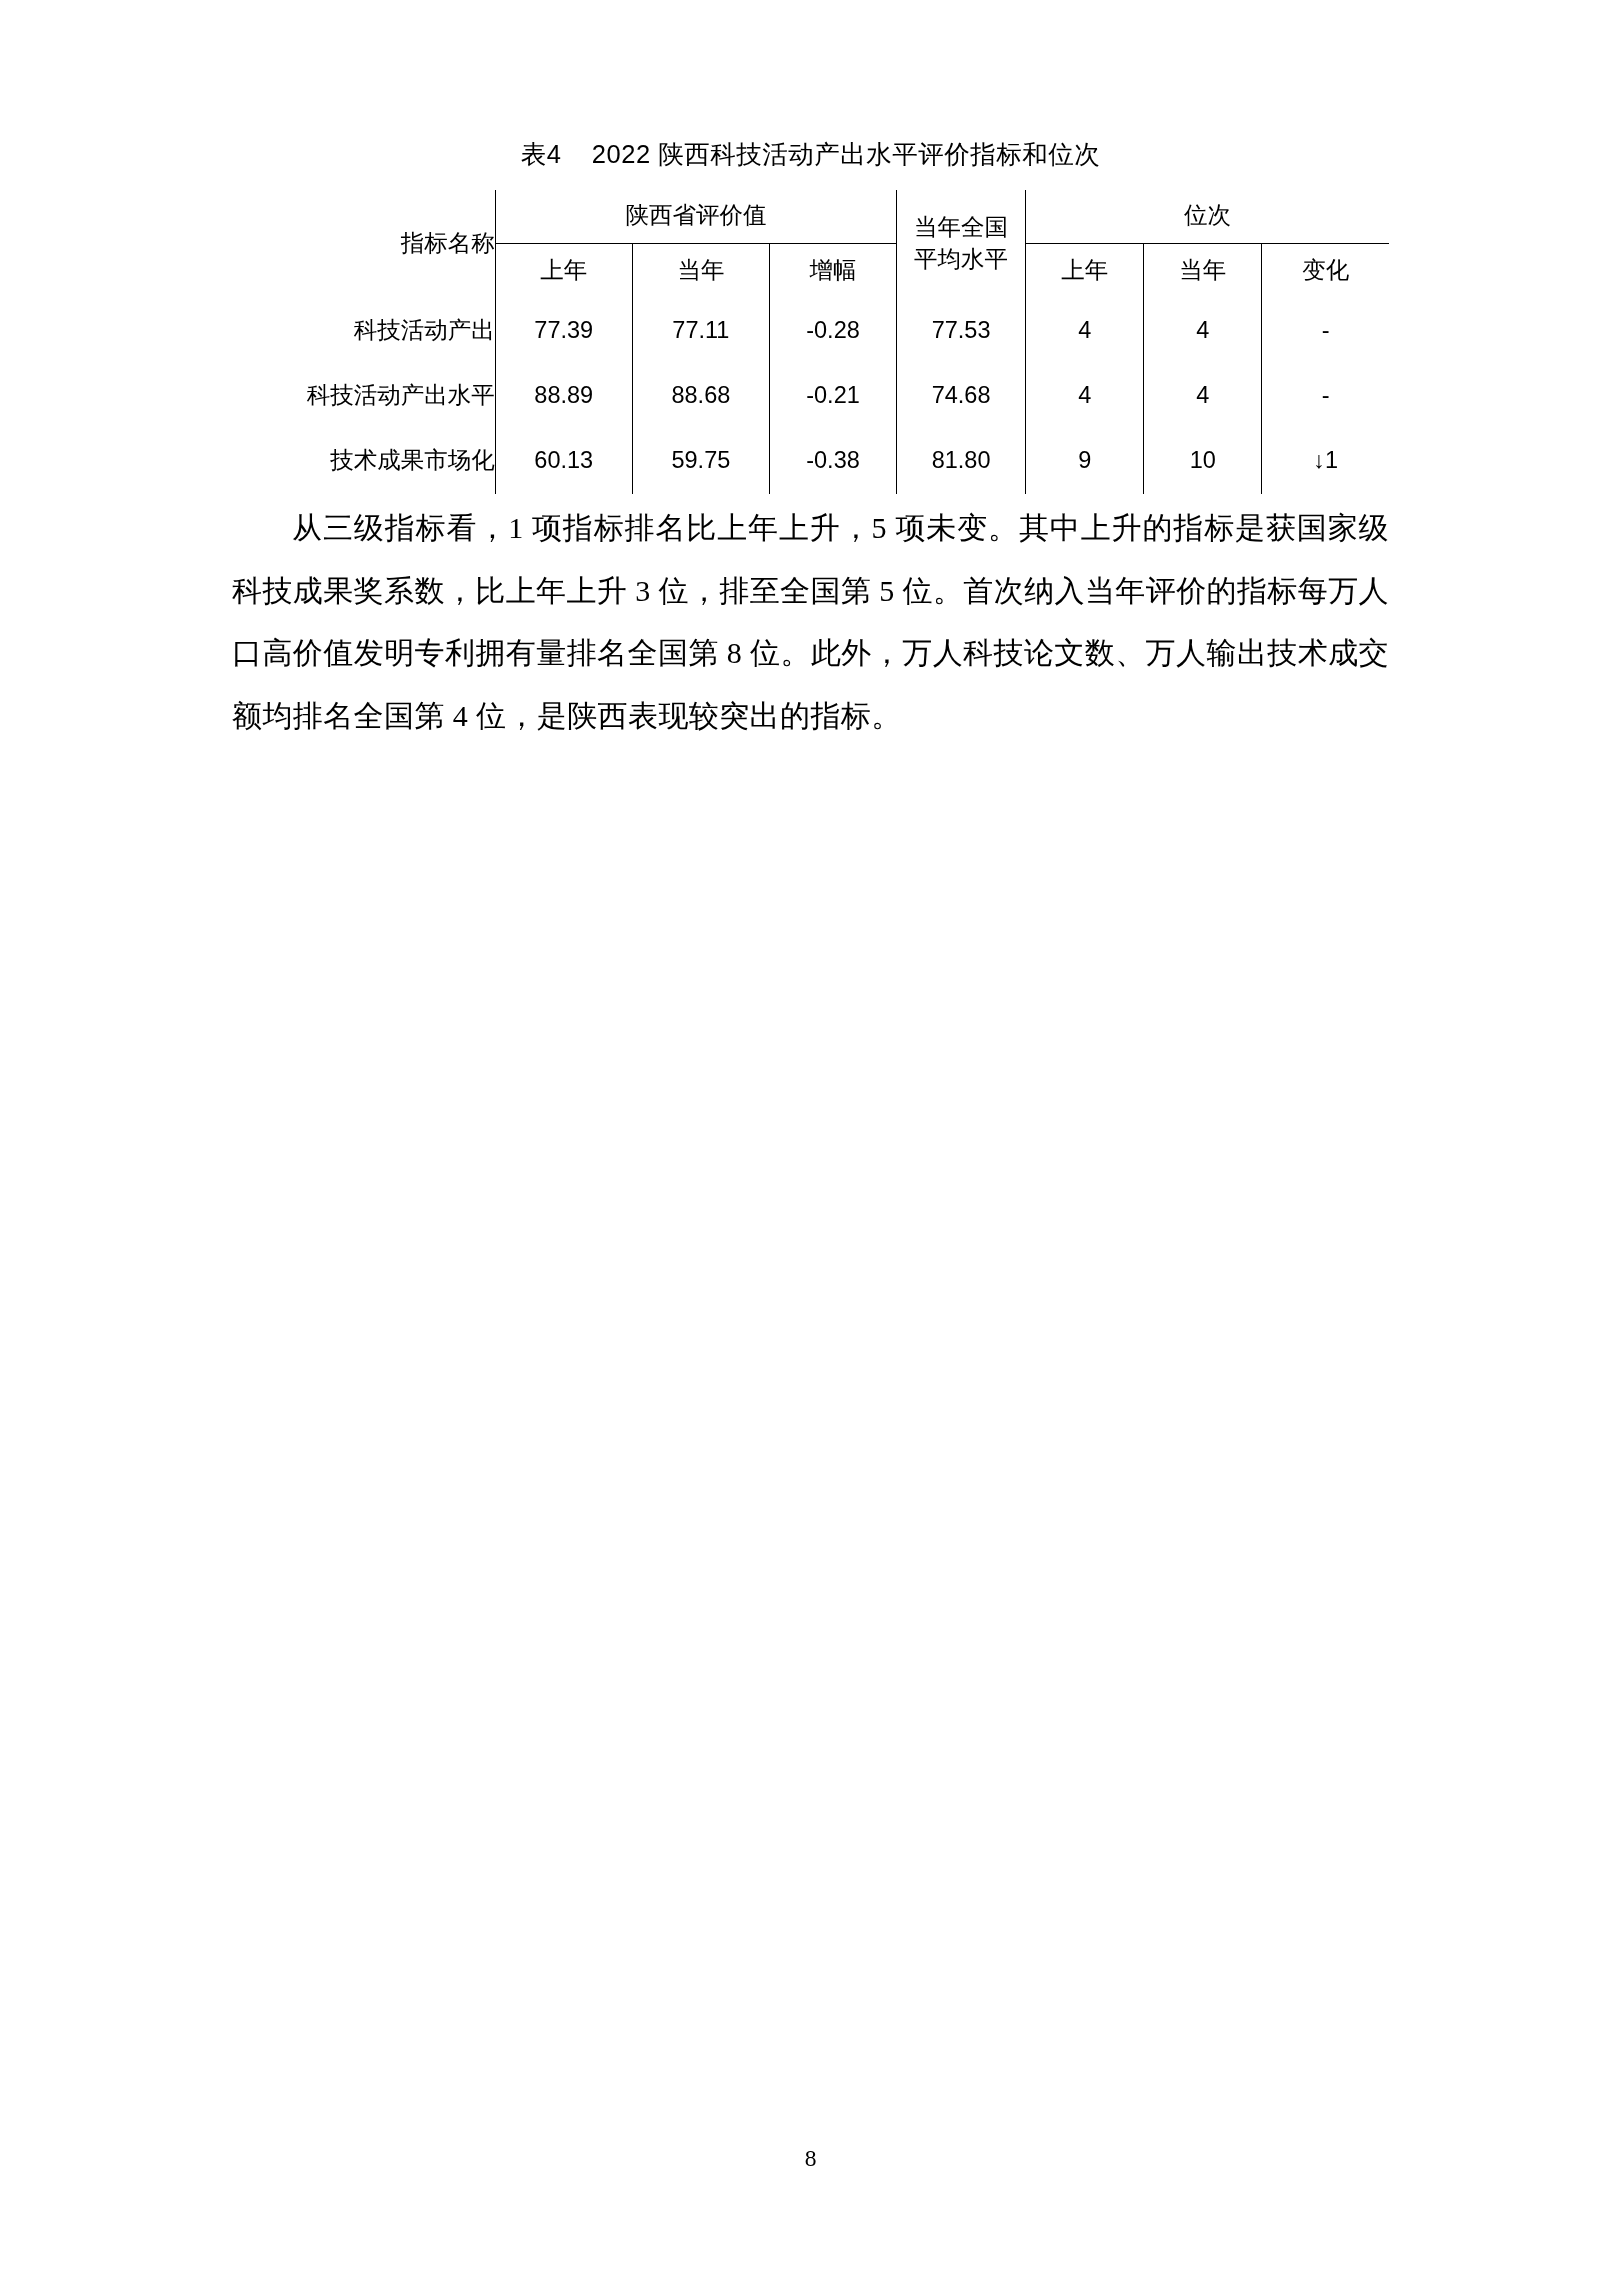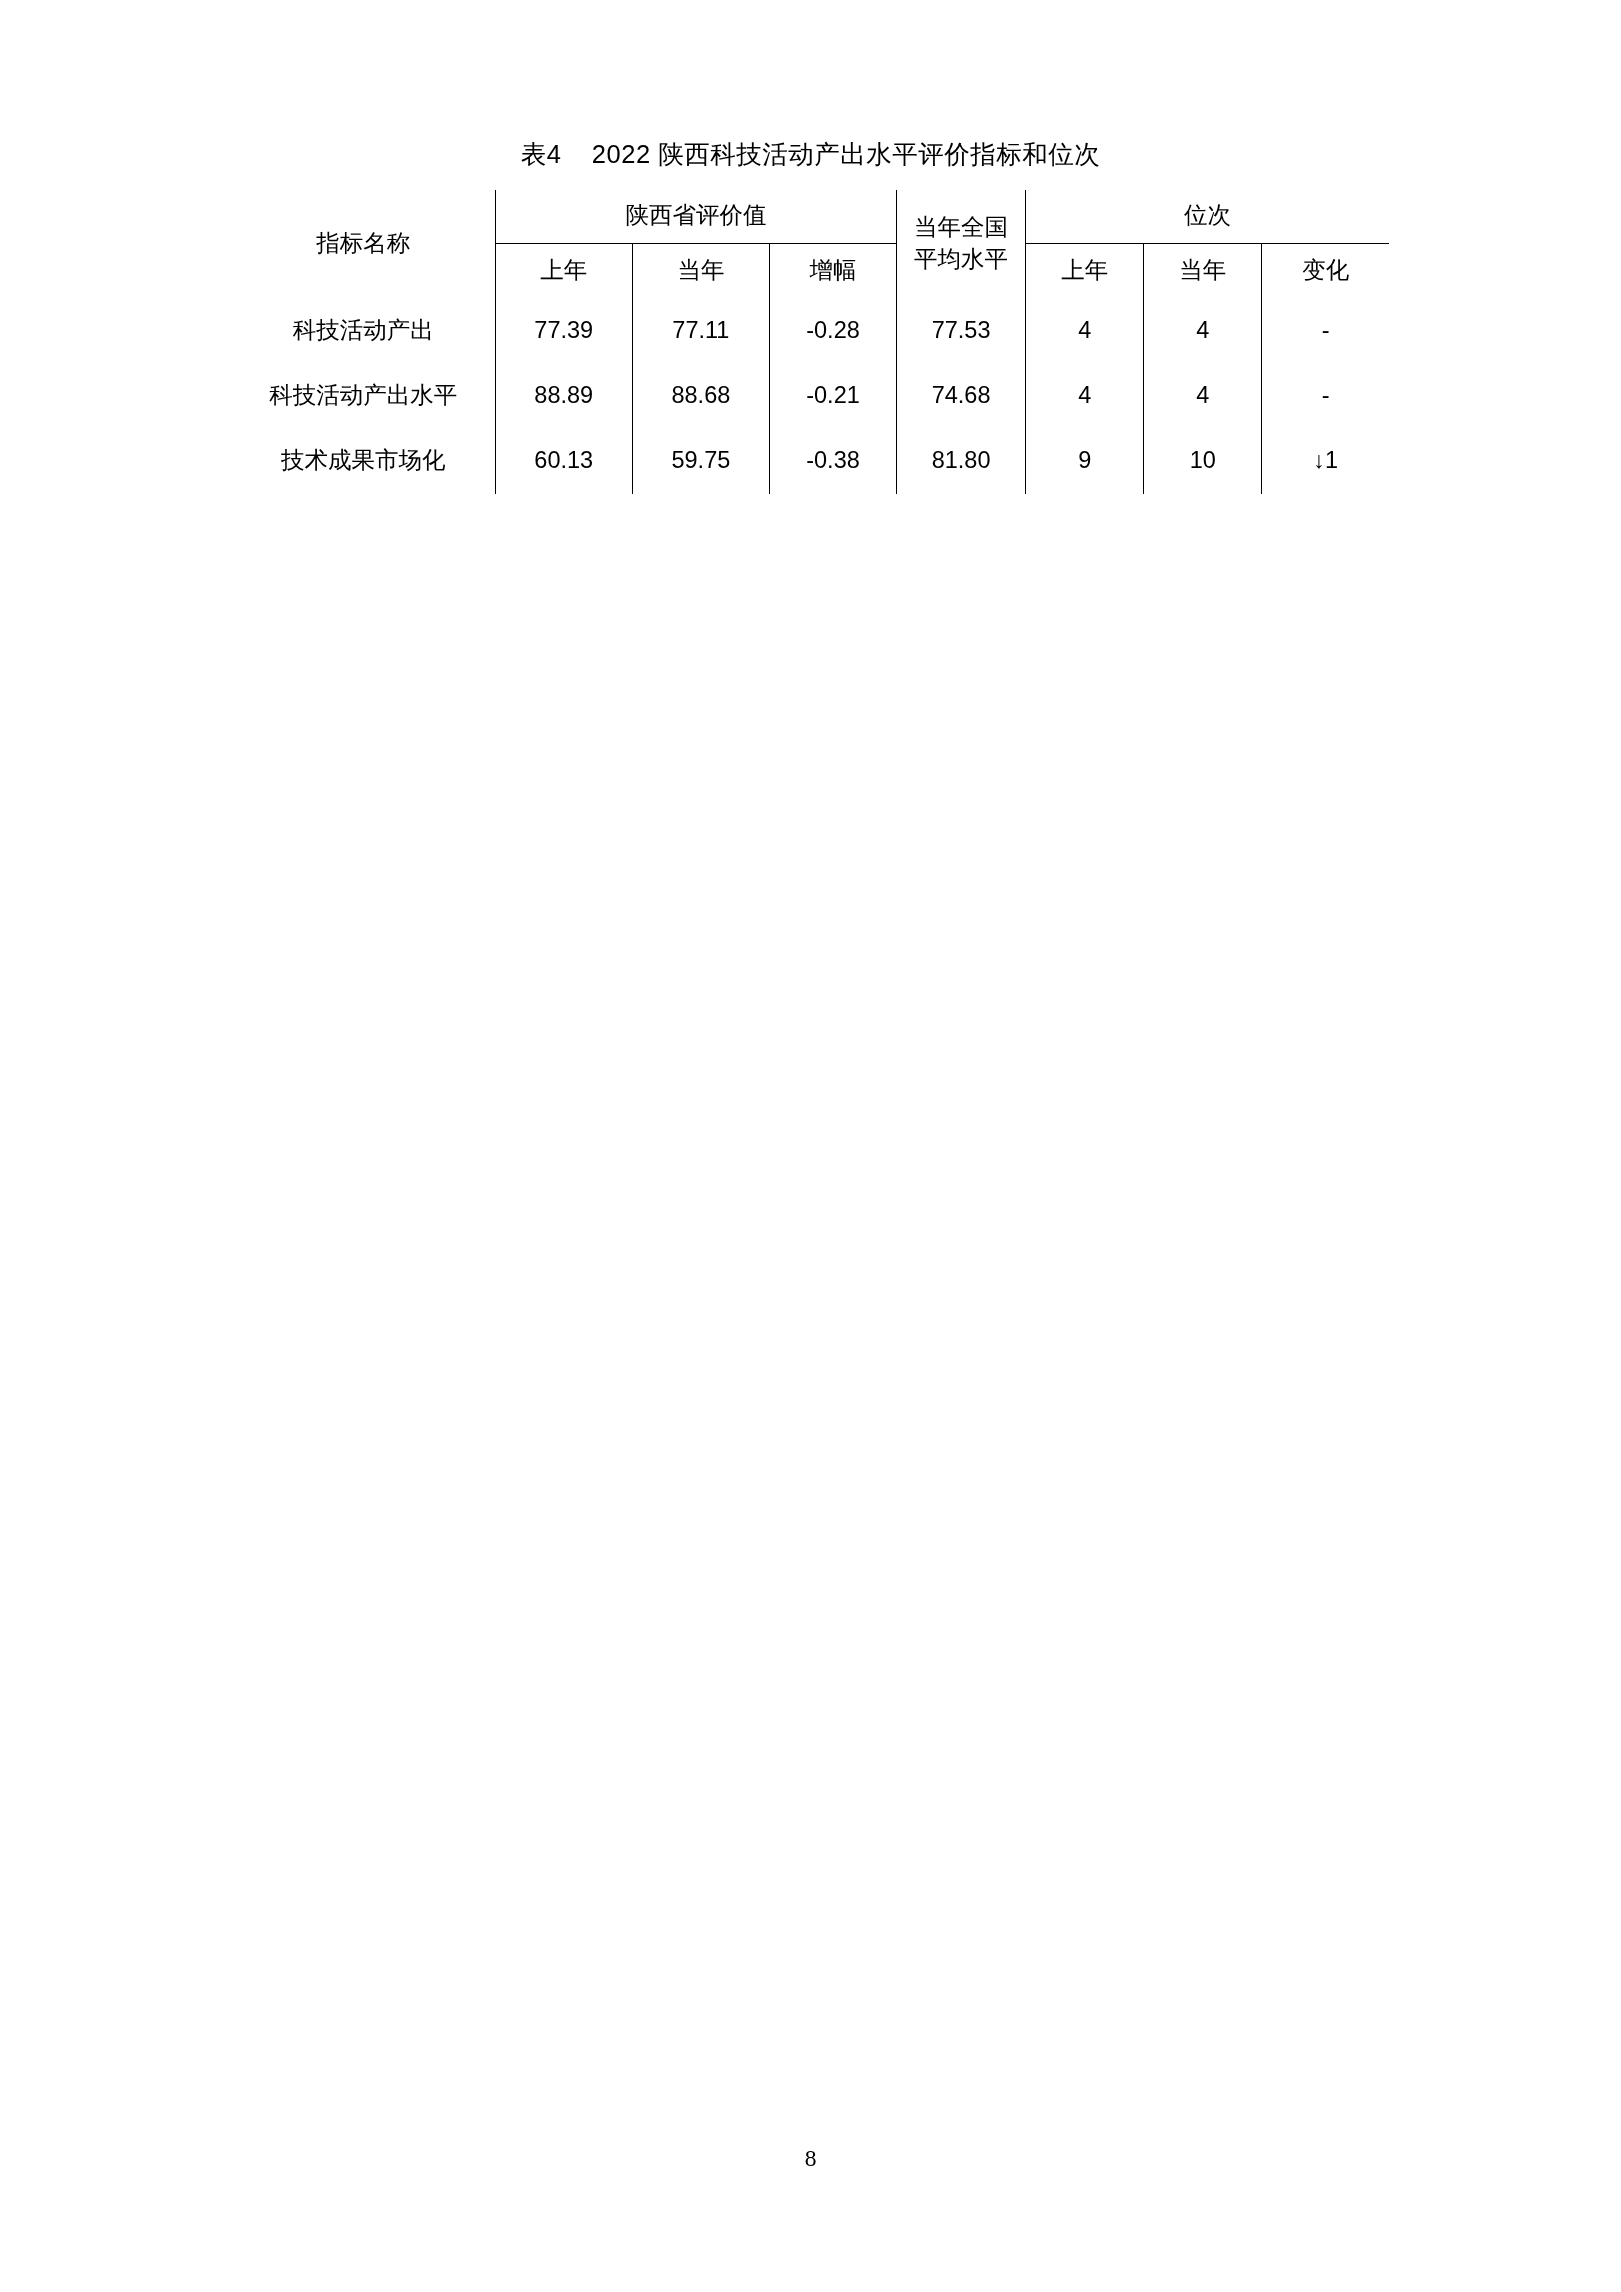--- a/index.html
+++ b/index.html
@@ -54,21 +54,21 @@
     border-right: 1.5px solid #000;
     border-top: 0;
     border-bottom: 0;
     text-align: center;
     vertical-align: middle;
     font-weight: normal;
     font-size: 23.5px;
     padding: 0;
     line-height: 1.35;
   }
-  table.t4 td.noleft, table.t4 th.noleft { border-left: 0; }
+  table.t4 td.noleft, table.t4 th.noleft { border-left: 0; text-align: right; }
   table.t4 td.noright, table.t4 th.noright { border-right: 0; }
 
   
   tr.rule-top > * { border-top: 2.9px solid #000; }
   tr.rule-under > * { border-bottom: 2.5px solid #000; }
   tr.rule-bottom > * { border-bottom: 2.9px solid #000; }
   tr.thin-under > * { border-bottom: 1.5px solid #000; }
 
   th.h-main { height: 53px; }
   th.h-sub  { height: 55px; }
@@ -185,19 +185,20 @@
           <td class="h-data">-0.38</td>
           <td class="h-data">81.80</td>
           <td class="h-data">9</td>
           <td class="h-data">10</td>
           <td class="h-data noright">↓1</td>
         </tr>
       </tbody>
     </table>
 
     <div class="para-block gap-after-table">
+      <p class="body-text p-indent">从三级指标看，1 项指标排名比上年上升，5 项未变。其中上升的指标是获国家级科技成果奖系数，比上年上升 3 位，排至全国第 5 位。首次纳入当年评价的指标每万人口高价值发明专利拥有量排名全国第 8 位。此外，万人科技论文数、万人输出技术成交额均排名全国第 4 位，是陕西表现较突出的指标。</p>
     </div>
 
   </div>
 
   <div class="page-number">8</div>
 </div>
 
 
 </body></html>

